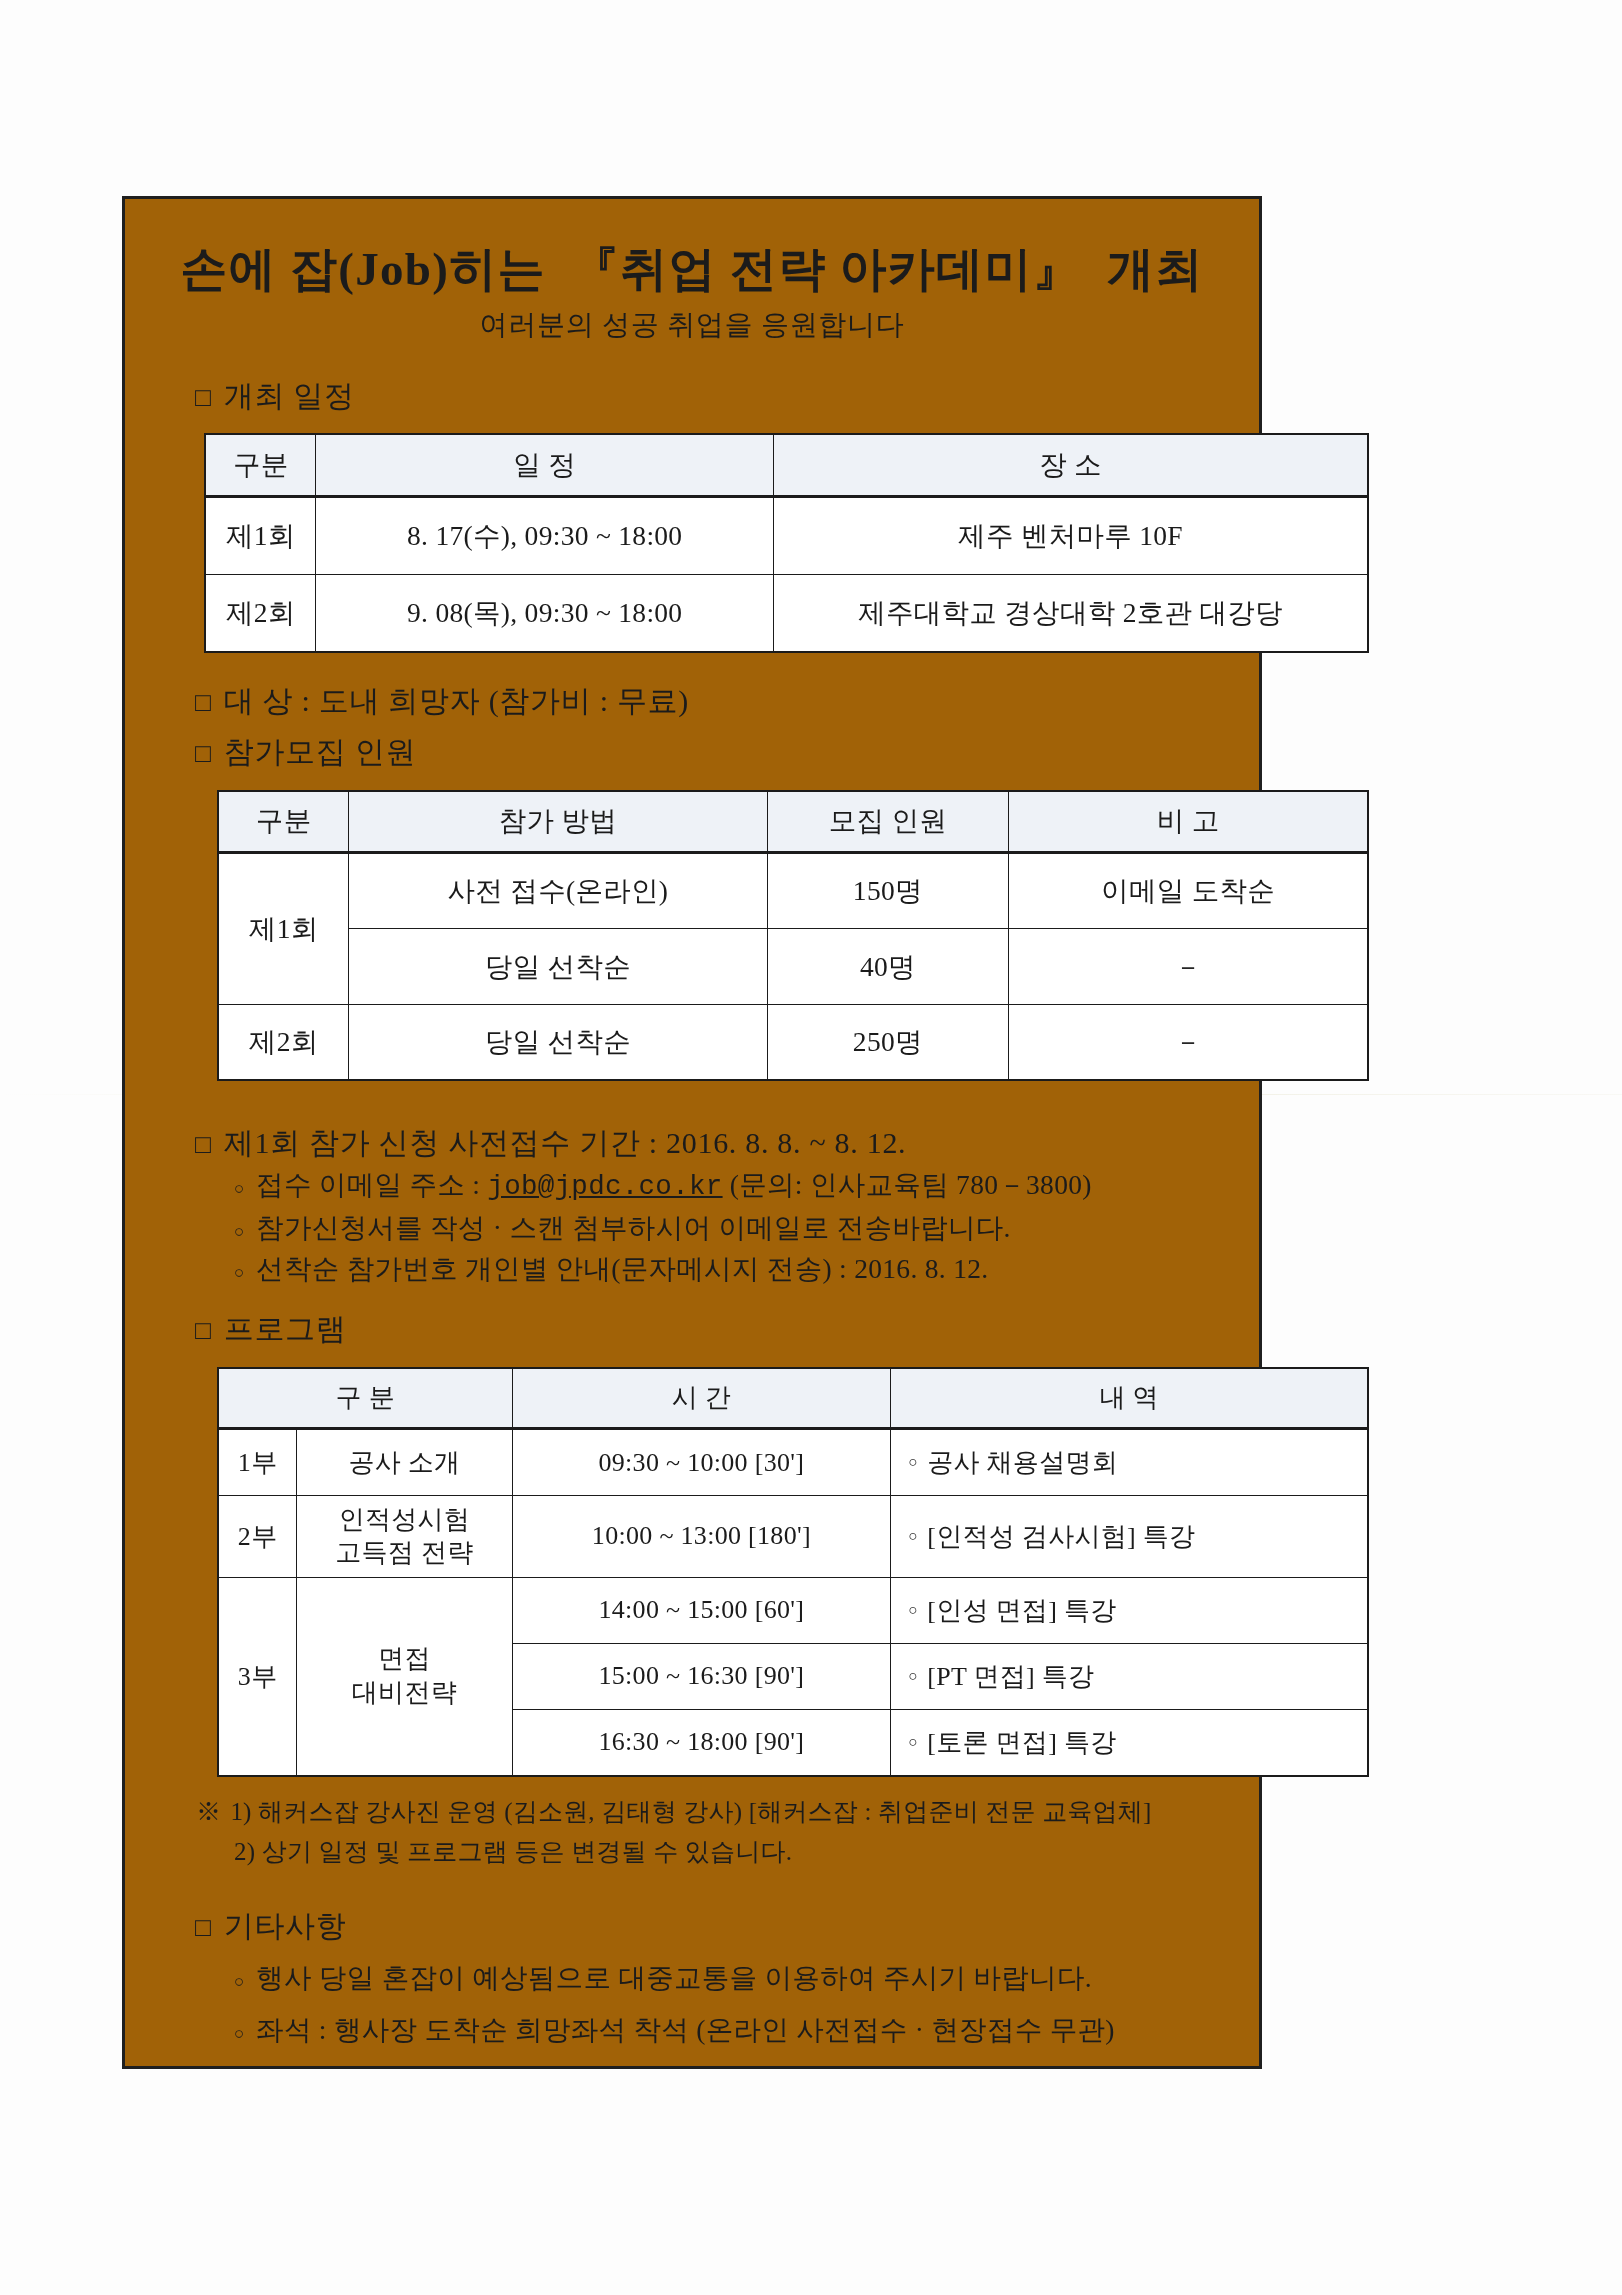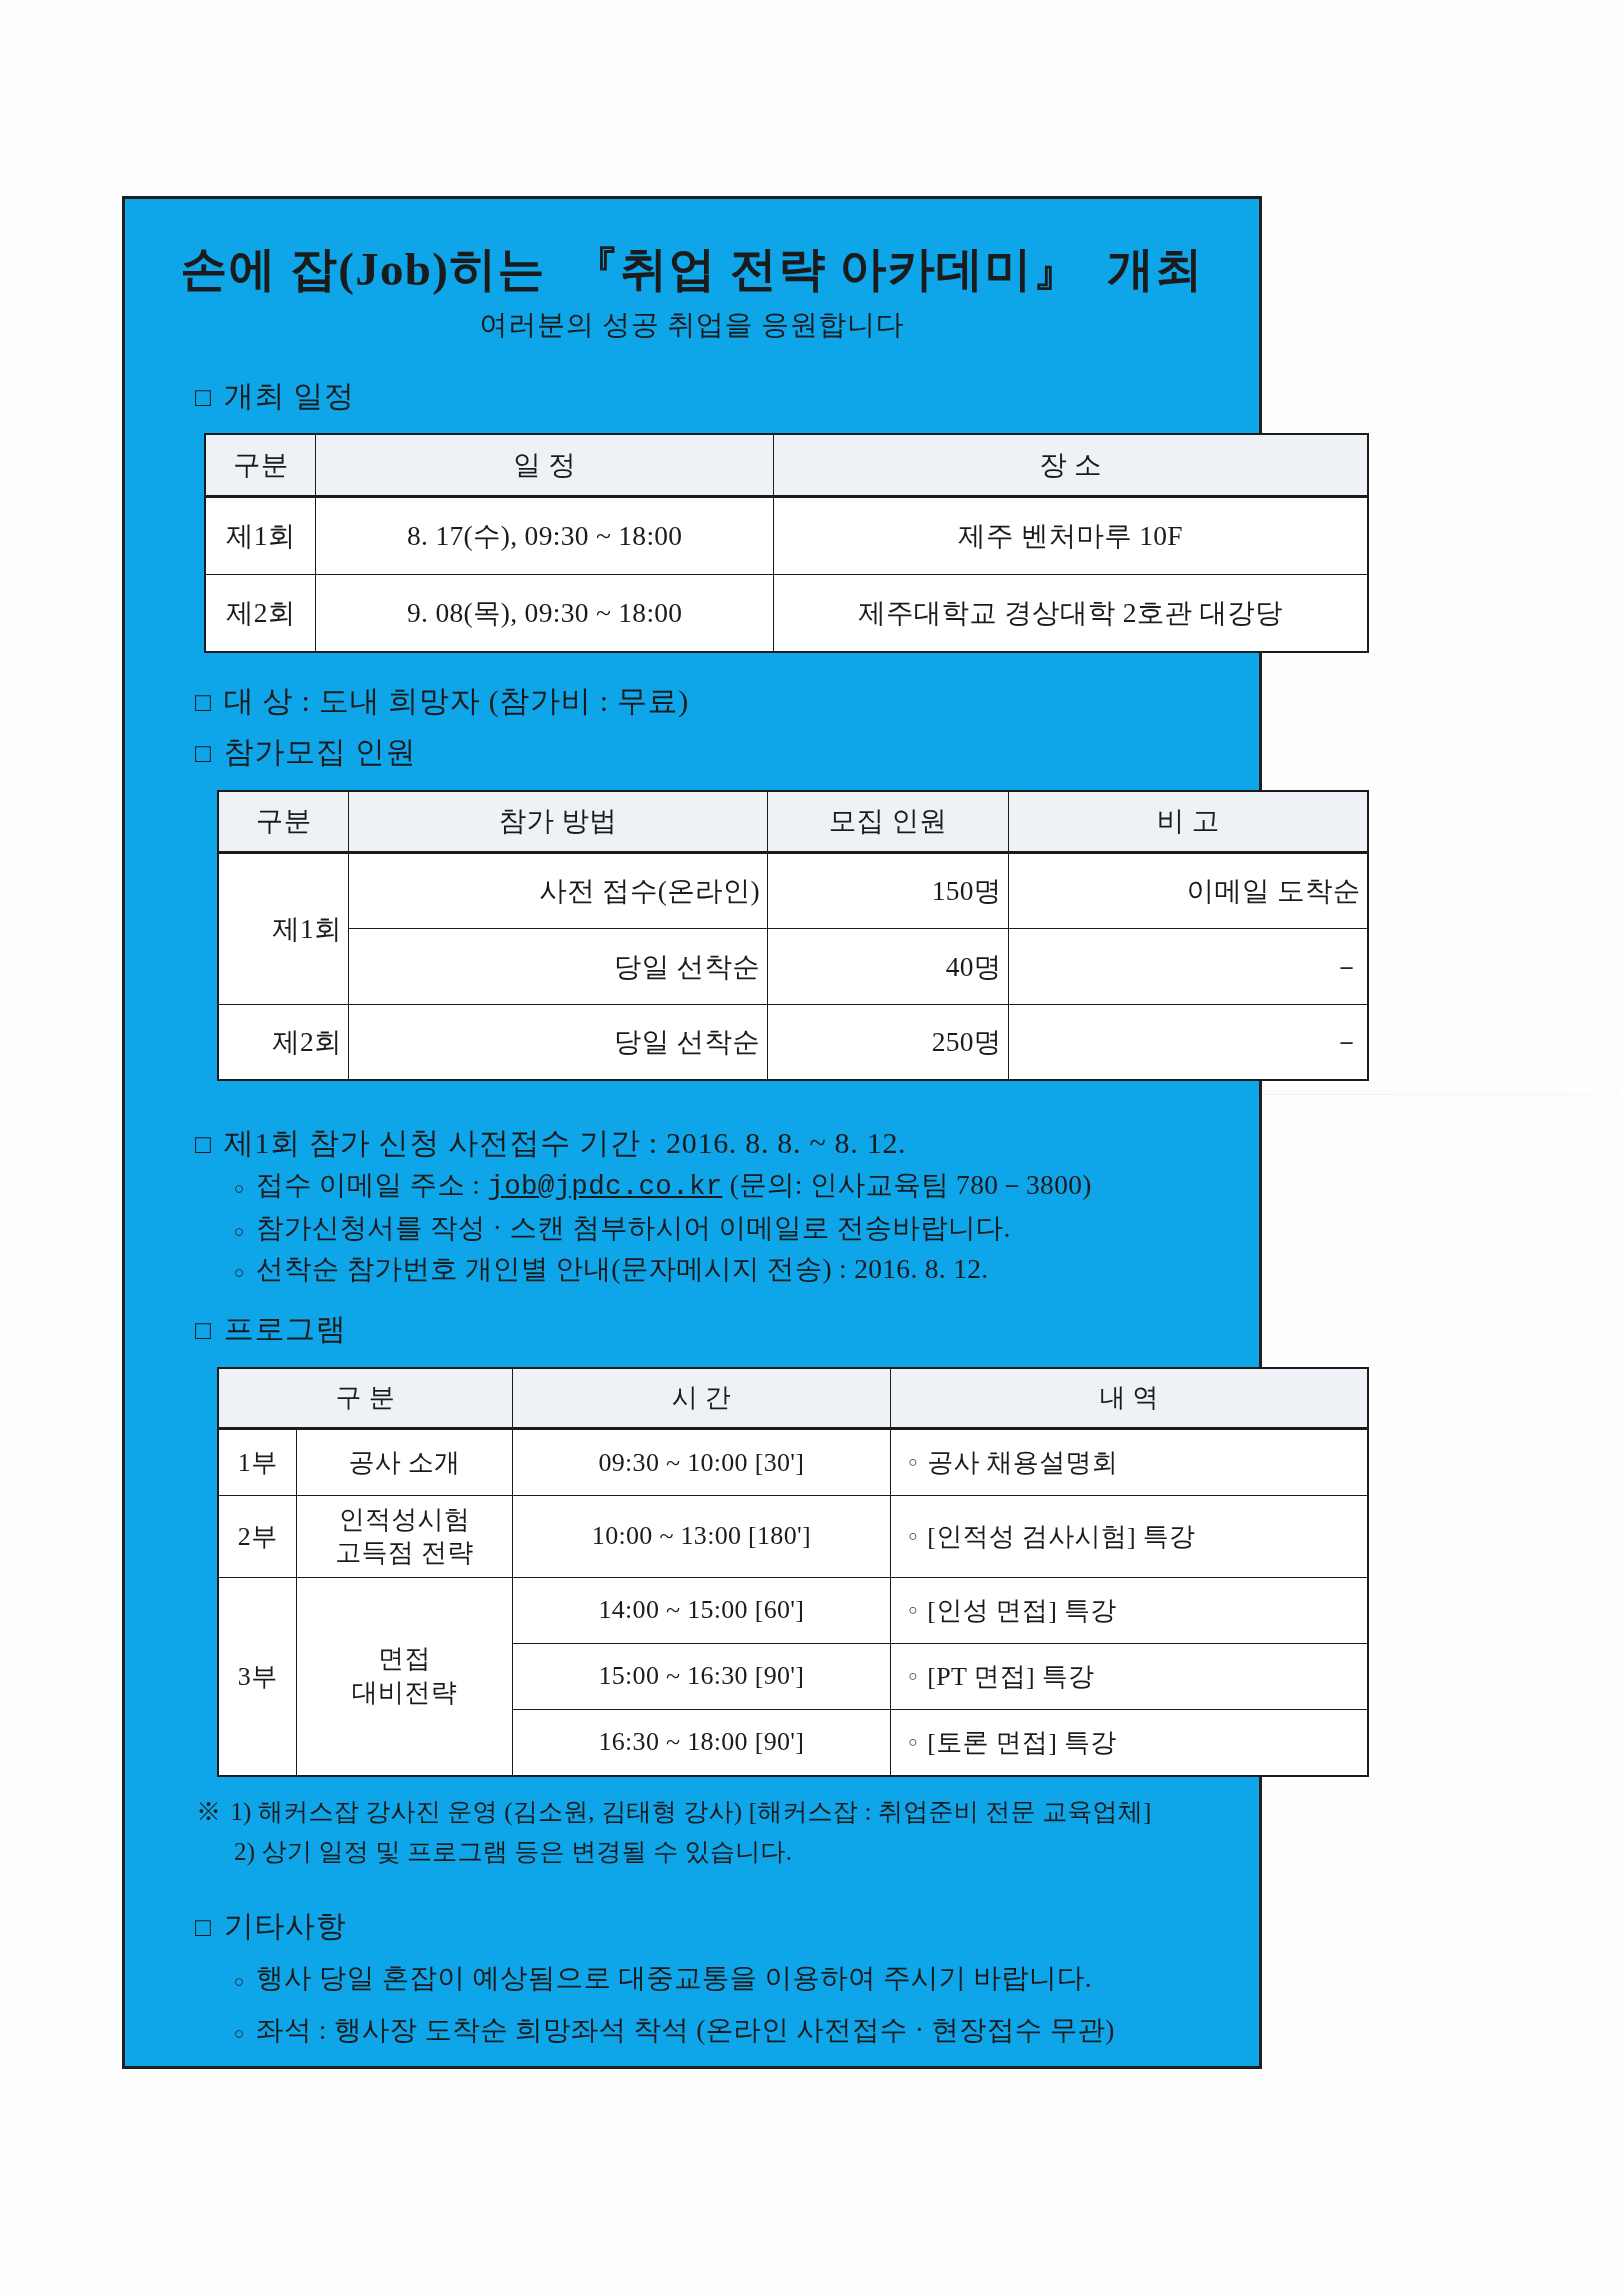--- a/index.html
+++ b/index.html
@@ -41,21 +41,21 @@
 
   
   .doc-frame {
     position: absolute;
     left: 122px;
     top: 196px;
     width: 1140px;
     height: 1873px;
     border: 3.9px solid #1f1f1f;
     box-sizing: border-box;
-    background: #0ea5e9;
+    background: #a16207;
   }
 
   .inner {
     position: absolute;
     left: 0; top: 0; right: 0; bottom: 0;
     padding: 25px 29px 0 29px;
     box-sizing: border-box;
   }
 
   
@@ -141,21 +141,21 @@
   #table-schedule col.c2 { width: 458px; }
   #table-schedule col.c3 { width: 595px; }
   #table-schedule td { height: 58px; }
 
   
   #table-capacity { width: 1152px; margin-left: 63px; }
   #table-capacity col.c1 { width: 131px; }
   #table-capacity col.c2 { width: 419px; }
   #table-capacity col.c3 { width: 242px; }
   #table-capacity col.c4 { width: 360px; }
-  #table-capacity td { height: 56px; text-align: right; }
+  #table-capacity td { height: 56px; }
 
   
   #table-program { width: 1152px; margin-left: 63px; font-size: 26px; }
   #table-program col.c1 { width: 79px; }
   #table-program col.c2 { width: 216px; }
   #table-program col.c3 { width: 380px; }
   #table-program col.c4 { width: 478px; }
   #table-program td { height: 52px; padding: 6.5px 5.2px; }
   #table-program td.detail {
     text-align: left;

